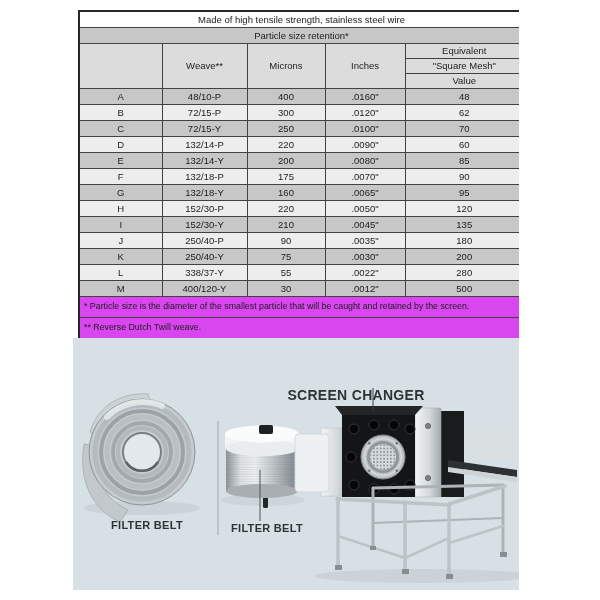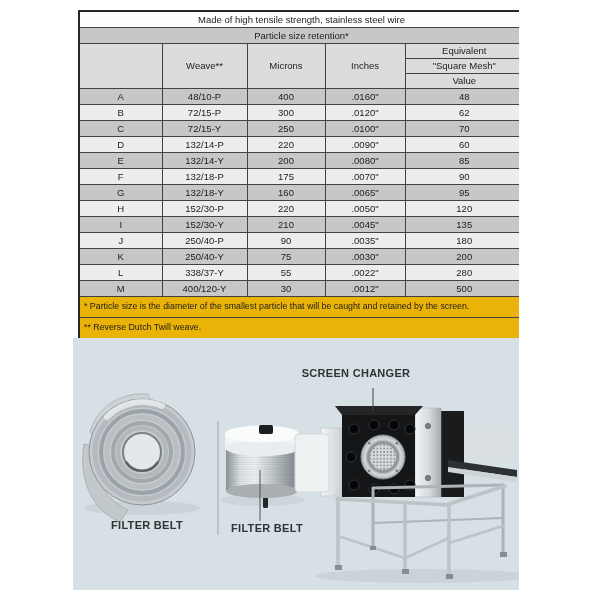--- a/index.html
+++ b/index.html
@@ -16,32 +16,32 @@
   table.spec td{
     border:1px solid #424242;text-align:center;padding:0;
     white-space:nowrap;overflow:hidden;line-height:1.05;
   }
   tr.title-row td{height:15px;background:#fefefe;}
   tr.band-row td{height:15px;background:#c7c7c7;margin-top:36px;}
   tr.hdr td{height:14px;background:#dcdcdc;}
   tr.dk td{height:15px;background:#c7c7c7;}
   tr.lt td{height:15px;background:#ededed;}
   tr.fn td{
-    height:17px;background:#eab308;text-align:left;
+    height:17px;background:#d946ef;text-align:left;
     padding:1px 2px 2px 4px;font-size:8.8px;
   }
   
   .photo{position:absolute;left:73px;top:338px;width:452px;height:252px;}
   .photo svg{position:absolute;left:0;top:0;}
   .photo-label{
     position:absolute;transform:translateX(-50%);
     font-weight:bold;font-size:11px;letter-spacing:.3px;
     color:#303335;white-space:nowrap;
   }
-  .photo-label.big{font-size:11px;}
+  .photo-label.big{font-size:14px;margin-top:20px;}
 </style>
 </head>
 <body>
 
 <div class="screen">
 
   <div class="sheet">
     <table class="spec">
       <colgroup>
         <col style="width:83px">

